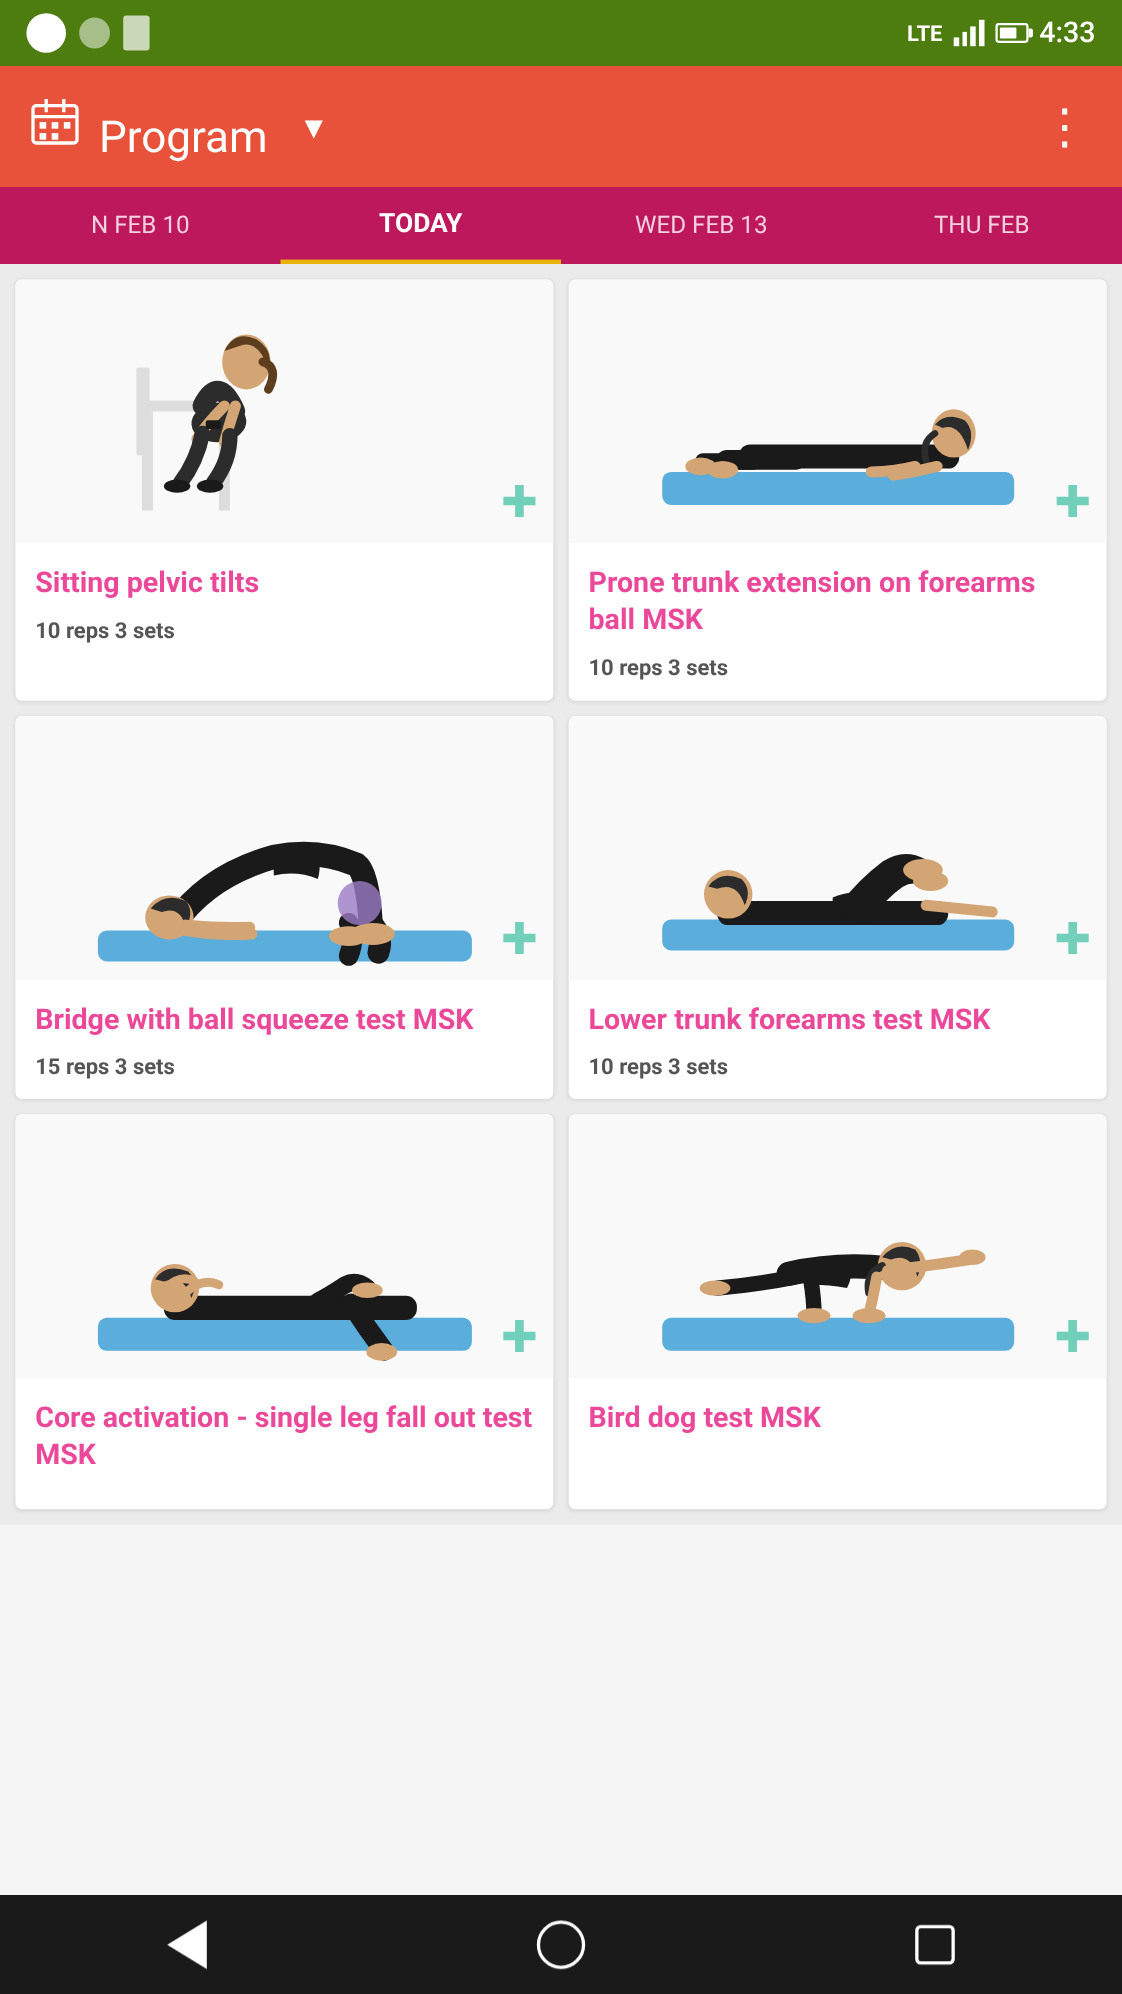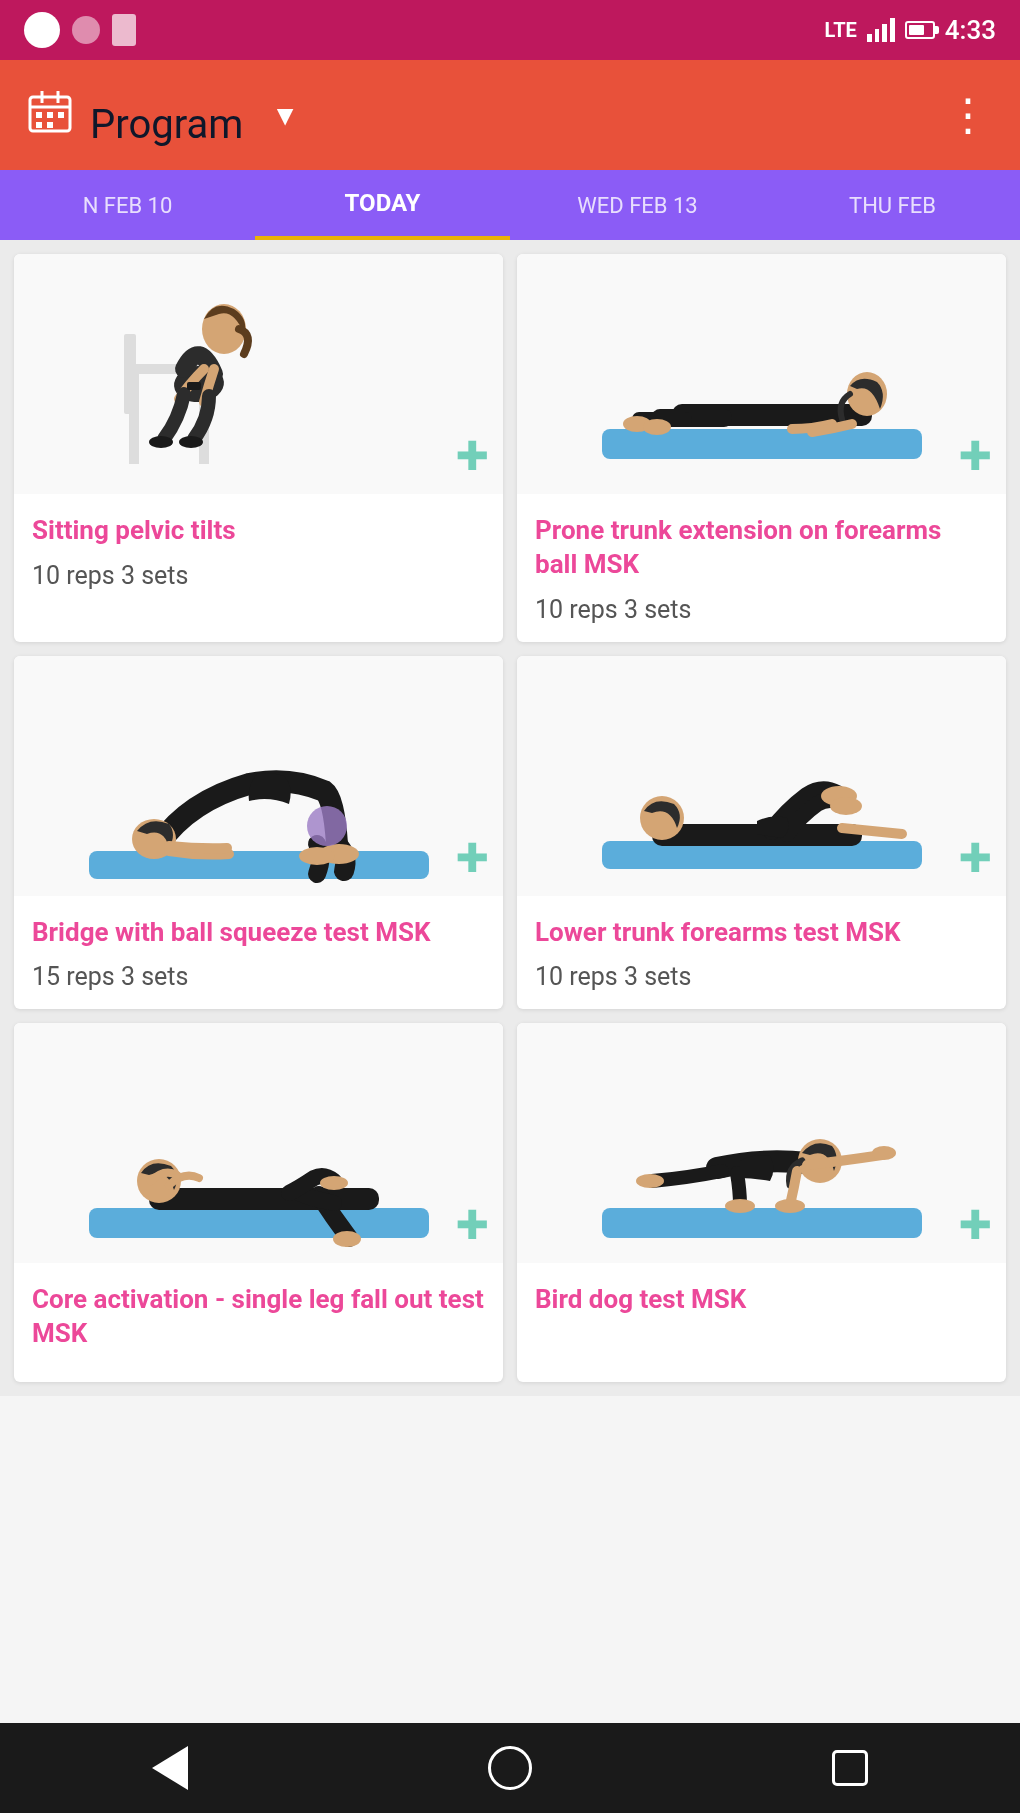--- a/index.html
+++ b/index.html
@@ -6,21 +6,21 @@
     body {
       width: 1020px;
       min-height: 1813px;
       font-family: 'Roboto', Arial, sans-serif;
       background: #f5f5f5;
       overflow-x: hidden;
     }
 
     
     .status-bar {
-      background: #be185d;
+      background: #4d7c0f;
       height: 60px;
       display: flex;
       align-items: center;
       justify-content: space-between;
       padding: 0 24px;
     }
     .status-bar-left {
       display: flex;
       align-items: center;
       gap: 12px;
@@ -102,39 +102,39 @@
     .app-bar-left {
       display: flex;
       align-items: center;
       gap: 18px;
     }
     .calendar-icon {
       color: white;
       font-size: 38px;
     }
     .app-title {
-      color: #0f172a;
+      color: #ffffff;
       font-size: 40px;
       font-weight: 400;
       margin-top: 18px;
     }
     .dropdown-arrow {
       color: white;
       font-size: 28px;
       margin-left: 10px;
     }
     .more-icon {
       color: white;
       font-size: 44px;
       letter-spacing: 2px;
     }
 
     
     .date-nav {
-      background: #8b5cf6;
+      background: #be185d;
       height: 70px;
       display: flex;
       align-items: center;
       overflow: hidden;
     }
     .date-tab {
       flex: 1;
       display: flex;
       align-items: center;
       justify-content: center;
@@ -192,23 +192,23 @@
       padding: 20px 18px 18px;
     }
     .card-title {
       font-size: 26px;
       font-weight: 700;
       color: #ec4899;
       line-height: 1.3;
       margin-bottom: 12px;
     }
     .card-reps {
-      font-size: 25px;
+      font-size: 20px;
       color: #555;
-      font-weight: 400;
+      font-weight: 700;
       margin-top: 13px;
     }
 
     
     .bottom-nav {
       background: #1a1a1a;
       height: 90px;
       display: flex;
       align-items: center;
       justify-content: space-around;

